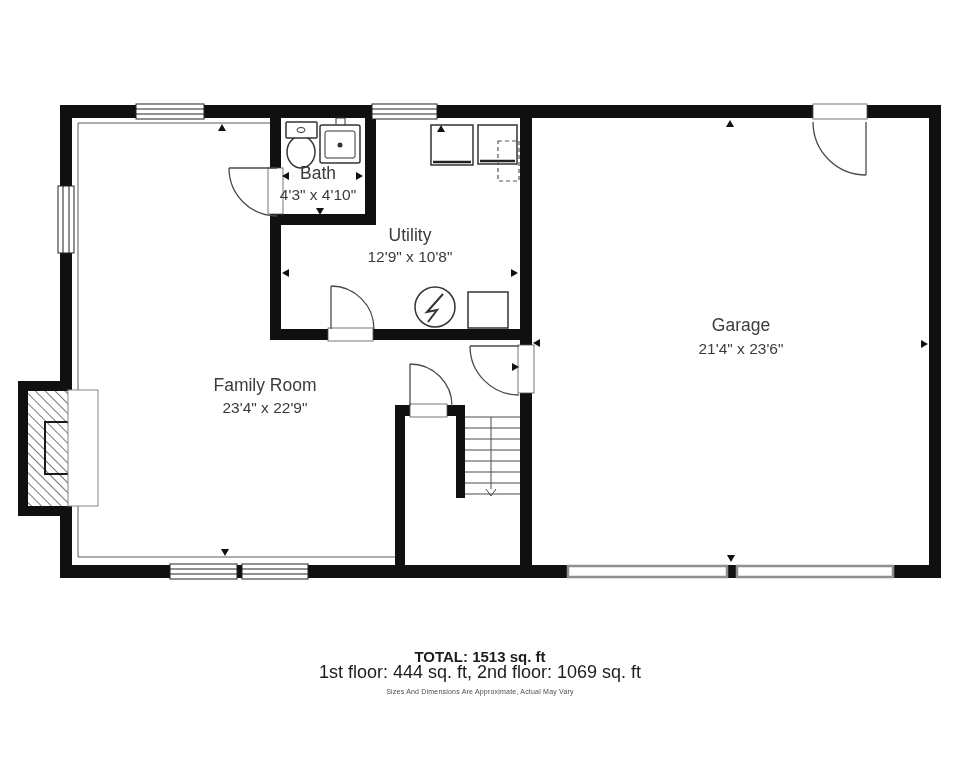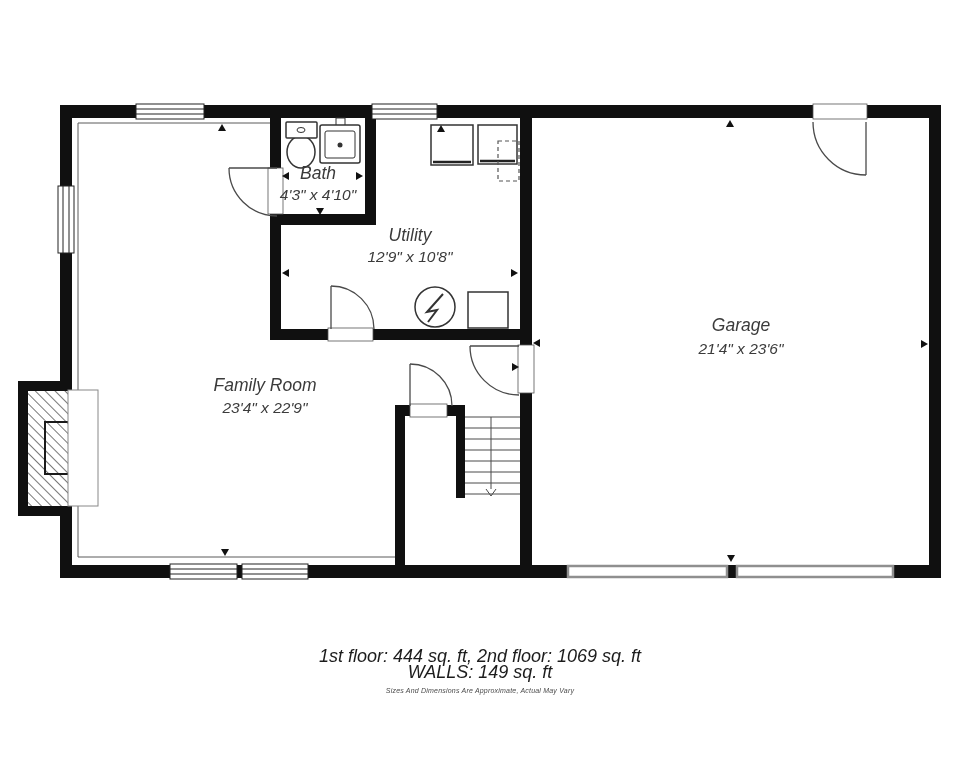--- a/index.html
+++ b/index.html
@@ -1,17 +1,17 @@
 <!DOCTYPE html>
 <html><head>
 <meta charset="utf-8">
 <style>
   html,body{margin:0;padding:0;background:#ffffff;}
   body{width:960px;height:768px;overflow:hidden;font-family:"Liberation Sans",sans-serif;}
-  .page{position:relative;width:960px;height:608px;background:#fff;font-style:italic;}
+  .page{position:relative;width:960px;height:608px;background:#fff;}
   svg{position:absolute;top:0;left:0;}
   svg text{font-family:"Liberation Sans",sans-serif;fill:#3b3b3b;}
   .room-name{font-size:17.5px;}
   .room-dims{font-size:15.5px;}
   .summary{position:absolute;top:649px;left:0;width:960px;text-align:center;color:#1c1c1c;}
   .s-total{font-size:15px;font-weight:700;line-height:16px;}
   .s-line{font-size:18px;line-height:15.5px;}
   .s-disclaimer{font-size:7px;color:#4a4a4a;margin-top:7px;letter-spacing:.2px;}
 </style>
 </head>
@@ -187,18 +187,18 @@
     <text class="room-name" x="410" y="241">Utility</text>
     <text class="room-dims" x="410" y="262">12'9" x 10'8"</text>
     <text class="room-name" x="265" y="391">Family Room</text>
     <text class="room-dims" x="265" y="413">23'4" x 22'9"</text>
     <text class="room-name" x="741" y="331">Garage</text>
     <text class="room-dims" x="741" y="354">21'4" x 23'6"</text>
   </g>
 </svg>
 
 <div class="summary">
+  <div class="s-total">TOTAL: 1513 sq. ft</div>
   <div class="s-line">1st floor: 444 sq. ft, 2nd floor: 1069 sq. ft</div>
-  <div class="s-line">WALLS: 149 sq. ft</div>
   <div class="s-disclaimer">Sizes And Dimensions Are Approximate, Actual May Vary</div>
 </div>
 
 </div>
 
 </body></html>

